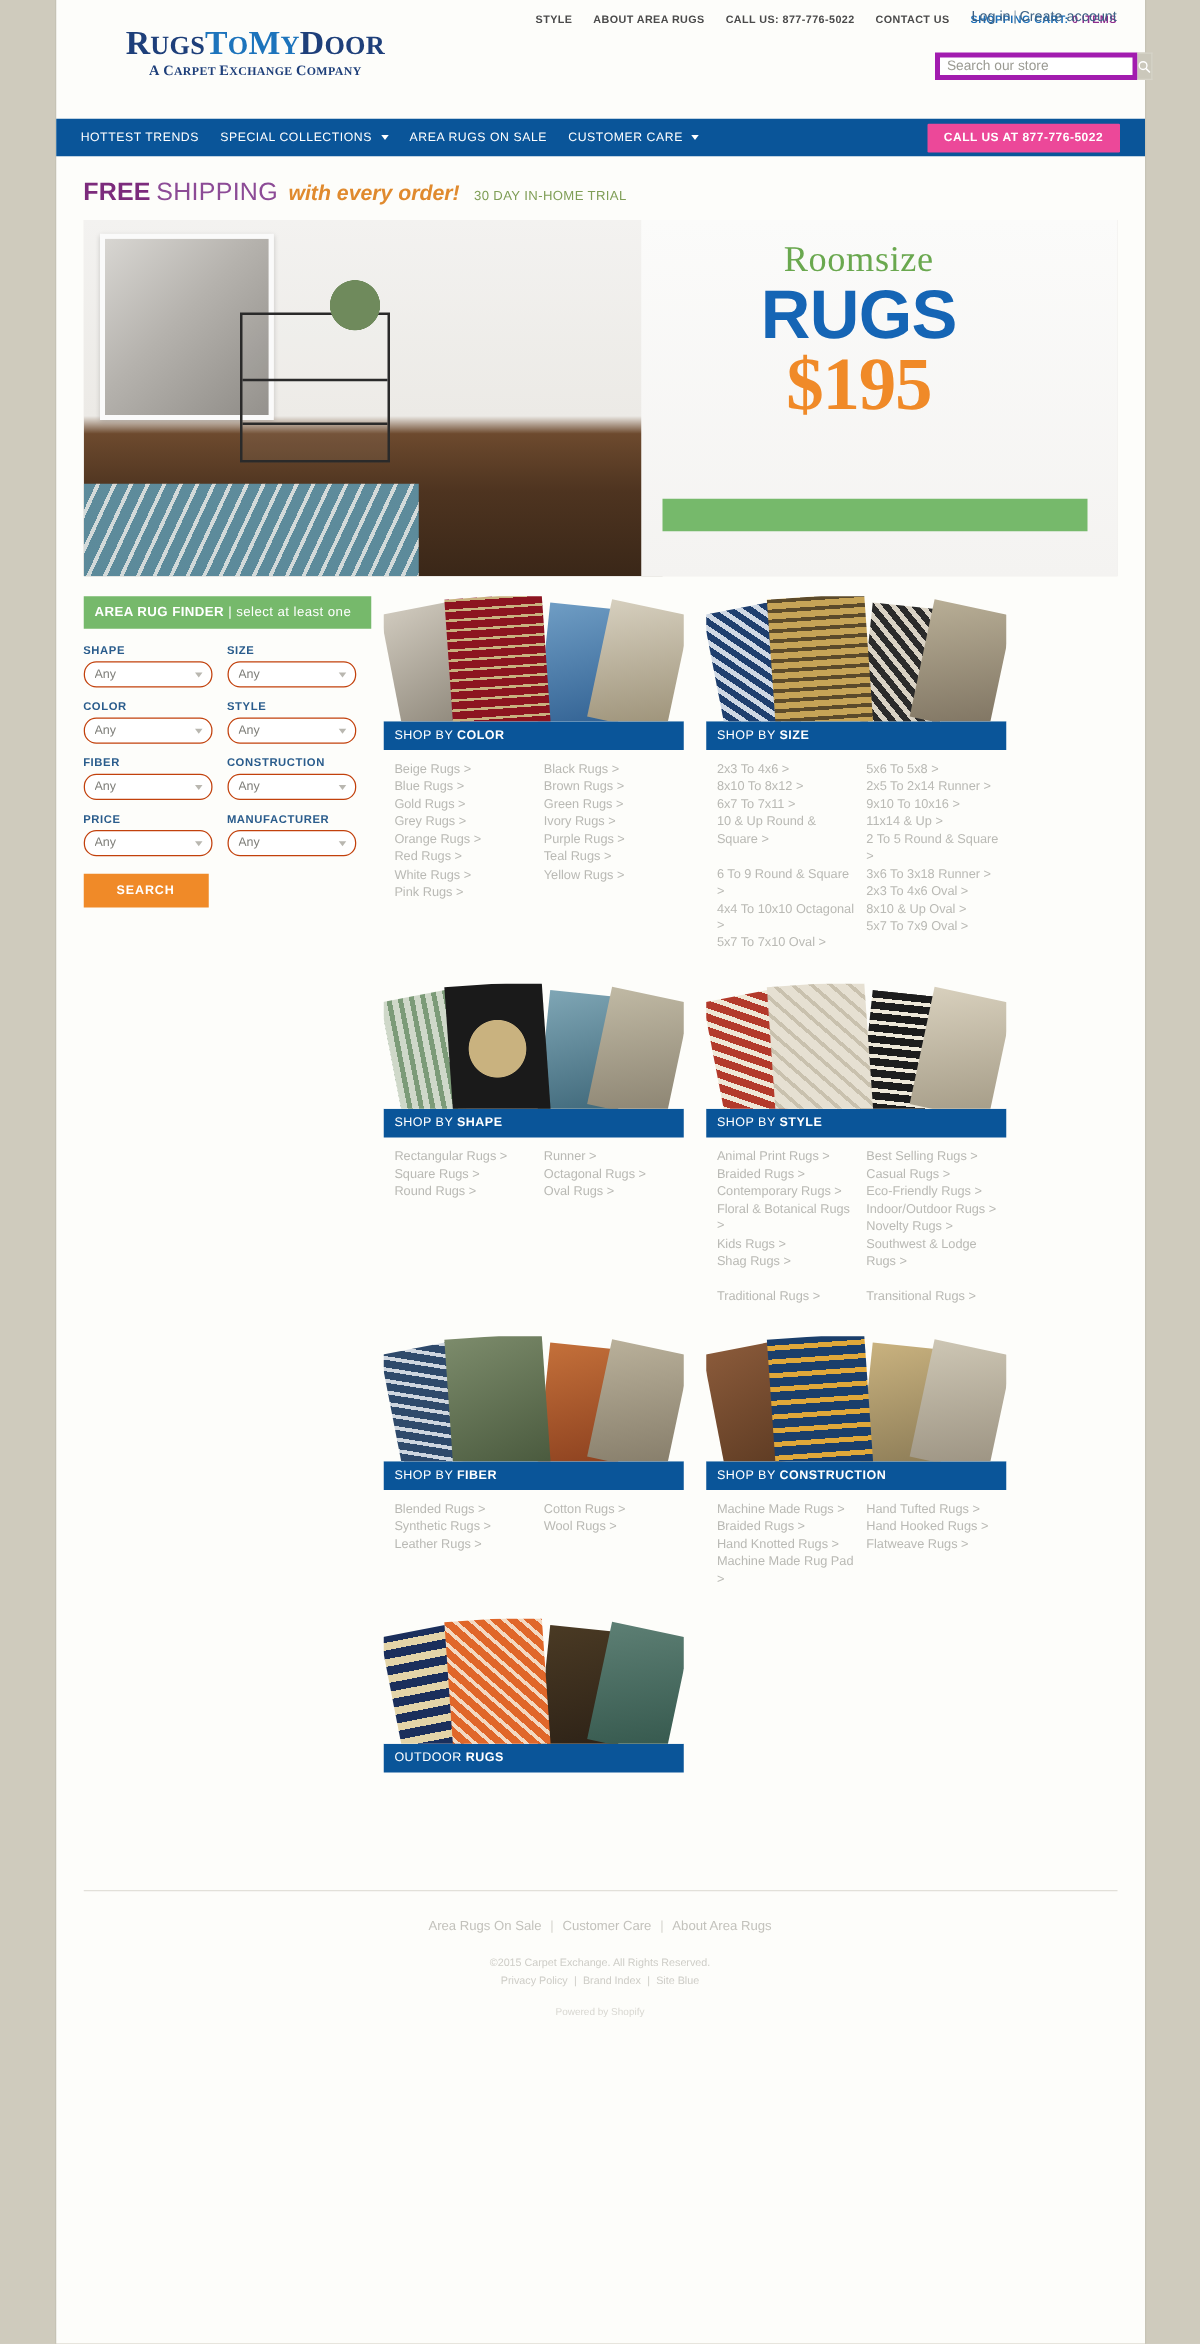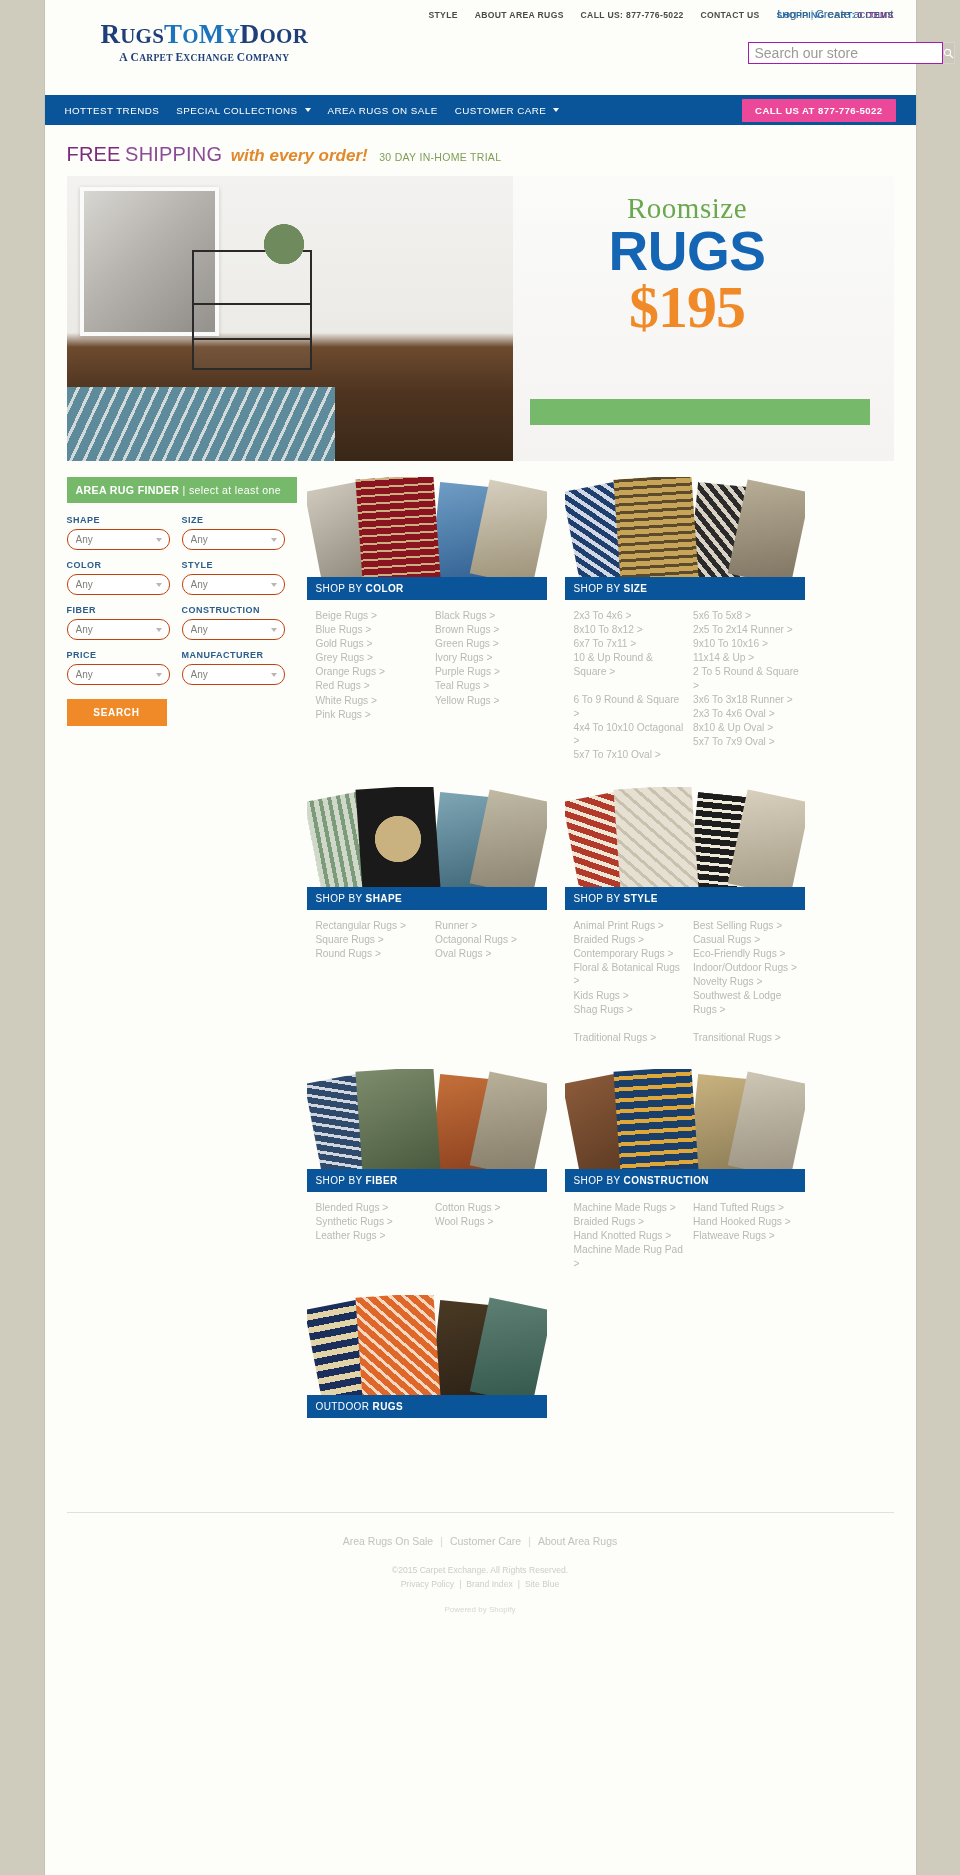--- a/index.html
+++ b/index.html
@@ -95,23 +95,23 @@
   .searchbox {
     position: absolute;
     right: 22px;
     top: 42px;
     display: flex;
     width: 146px;
     height: 22px;
   }
   .searchbox input {
     flex: 1;
-    border: 1px solid #a21caf;
+    border: 4px solid #a21caf;
     background: #fff;
-    font-size: 14px;
+    font-size: 11px;
     padding: 0 6px;
     color: #555;
     outline: none;
     font-family: "Liberation Sans", sans-serif;
   }
   .searchbox input::placeholder { color: #9b9b93; }
   .searchbox button {
     width: 24px;
     border: 1px solid #d6d3c8;
     border-left: none;
@@ -166,21 +166,21 @@
     font-family: "Liberation Sans", sans-serif;
   }
 
   
   .promo {
     padding: 18px 0 10px 22px;
     white-space: nowrap;
   }
   .promo .free {
     font-size: 20px;
-    font-weight: normal;
+    font-weight: bold;
     color: #7c2b7c;
     letter-spacing: 0.2px;
   }
   .promo .shipping {
     font-size: 20px;
     color: #8c4b96;
     letter-spacing: 0.2px;
   }
   .promo .order {
     font-size: 17px;

